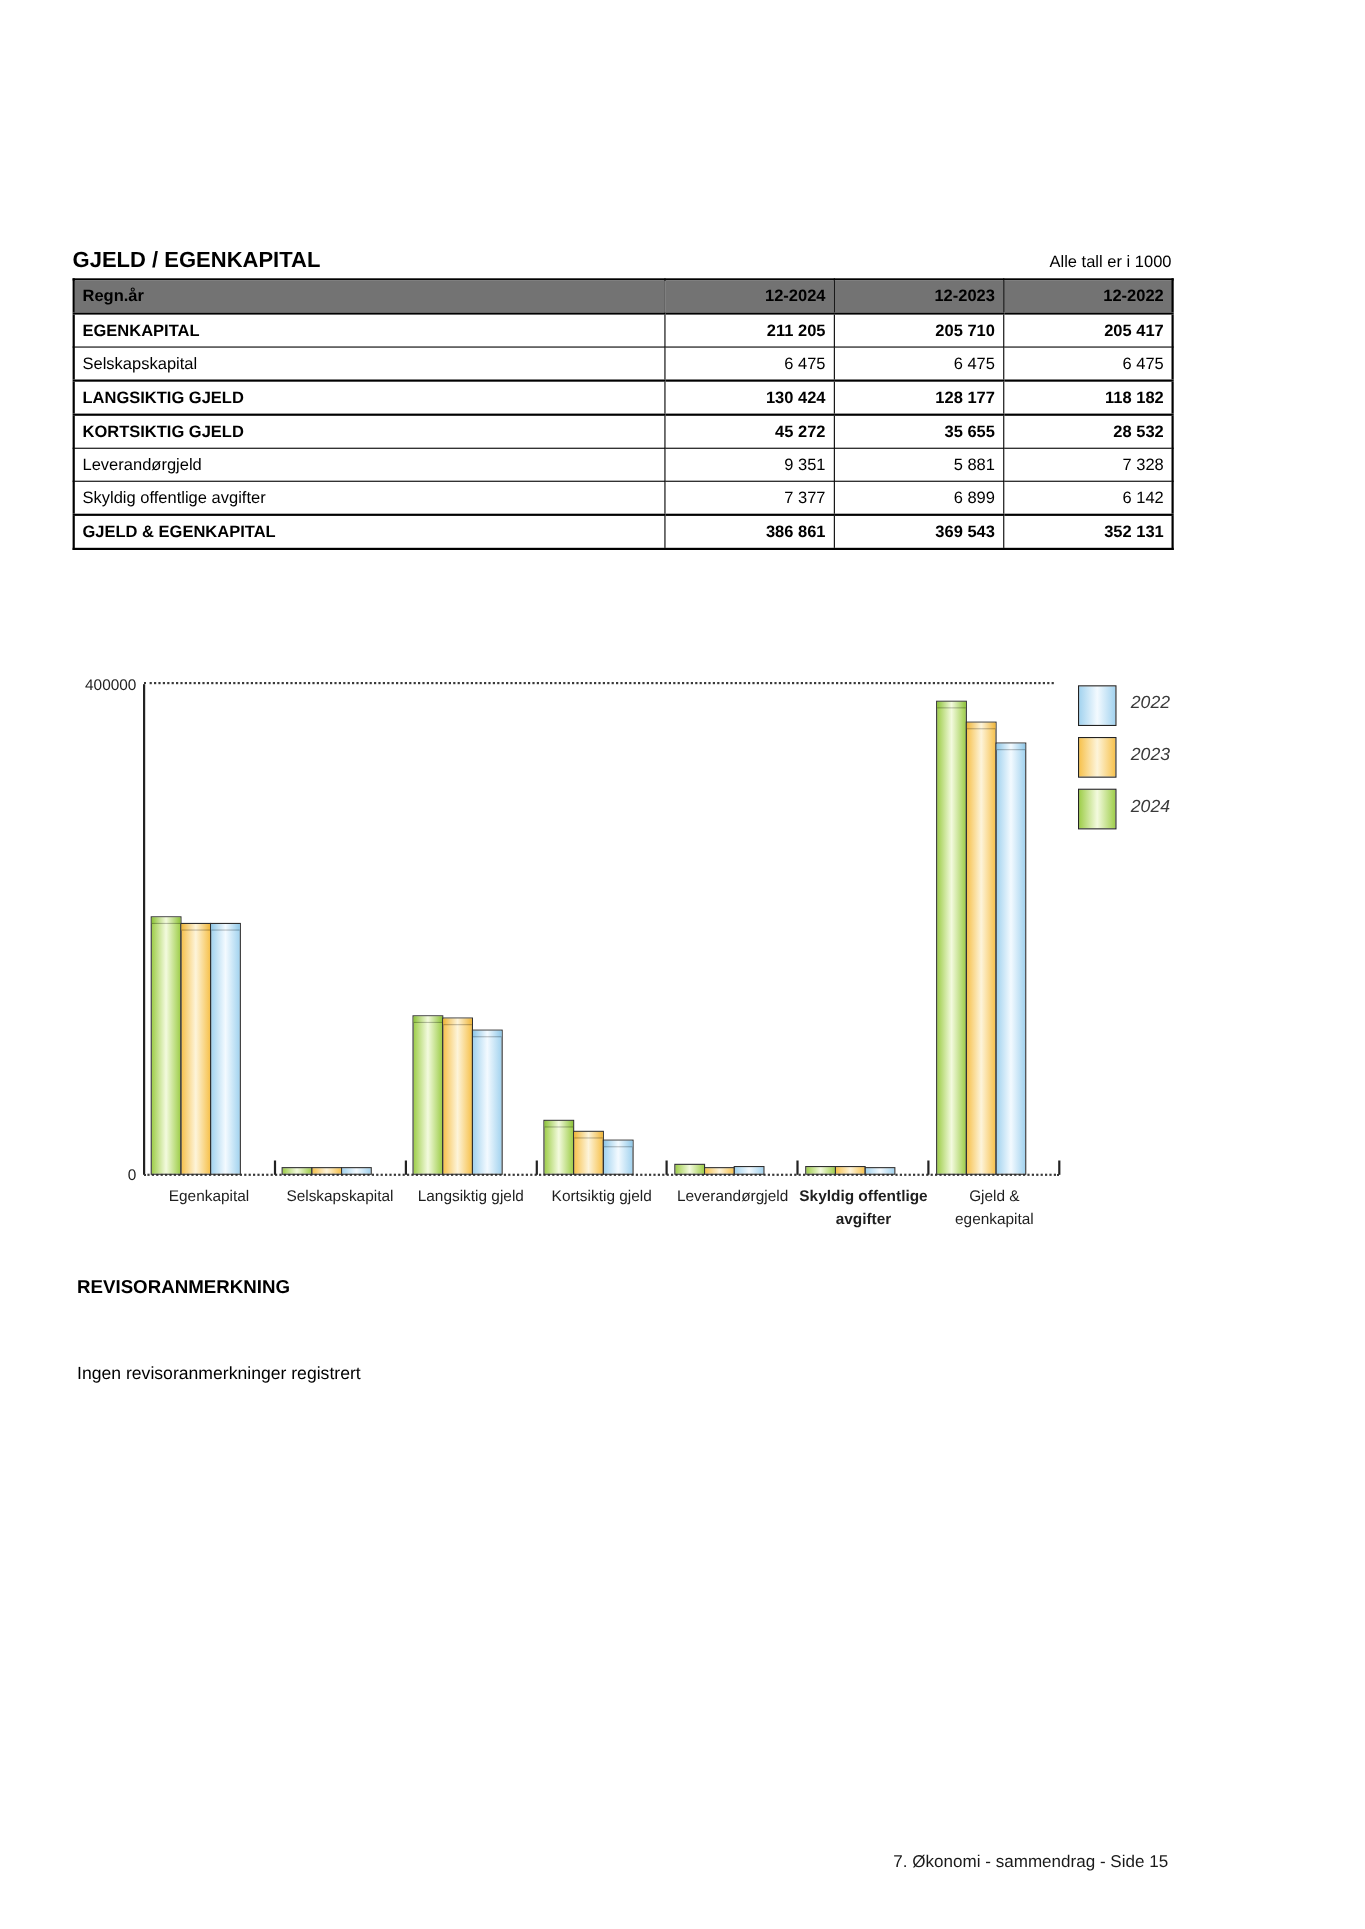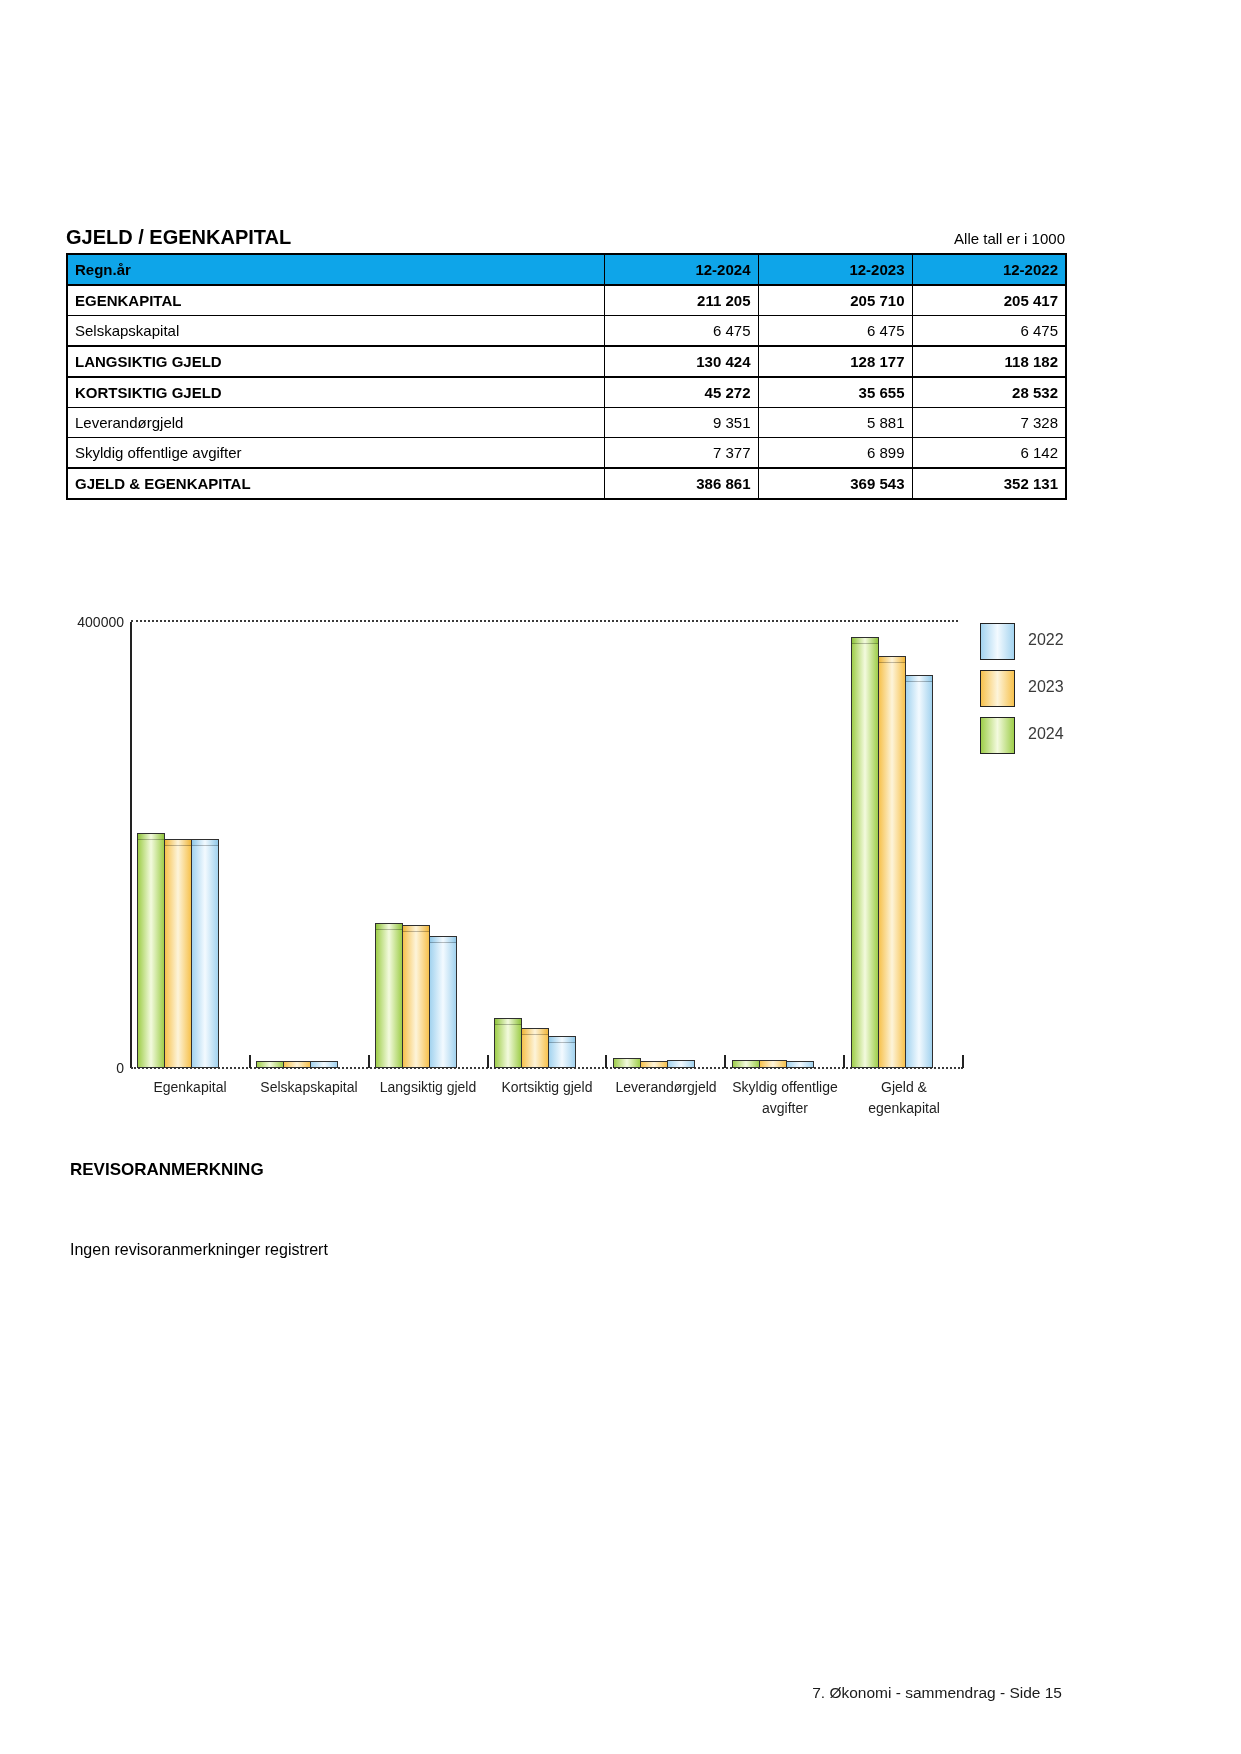--- a/index.html
+++ b/index.html
@@ -18,32 +18,32 @@
   .title-row { position:absolute; left:66px; top:226px; width:999px; display:flex; justify-content:space-between; align-items:baseline; }
   .doc-title { font-size:20px; font-weight:bold; }
   .doc-note  { font-size:15px; }
 
   
   .fin-table { position:absolute; left:66px; top:253px; width:999px; border-collapse:collapse; table-layout:fixed; border:2px solid #000; }
   .fin-table th, .fin-table td {
     border:1px solid #000; font-size:15px; height:29px; padding:0 7px;
     vertical-align:middle; white-space:nowrap; overflow:hidden;
   }
-  .fin-table thead th { background:#0ea5e9; font-weight:bold; border-bottom-width:2px; text-align:right; }
+  .fin-table thead th { background:#737373; font-weight:bold; border-bottom-width:2px; text-align:right; }
   .fin-table thead th.label { text-align:left; }
   .fin-table td.num { text-align:right; }
   .fin-table td.label { text-align:left; }
   .fin-table tr.section td { font-weight:bold; border-top-width:2px; }
 
   
   .chart { position:absolute; left:0; top:550px; width:1241px; height:620px; }
   .chart .abs { position:absolute; }
   .chart .txt { position:absolute; font-size:14px; color:#222; }
   .chart .cat { position:absolute; font-size:14px; color:#1f1f1f; text-align:center; line-height:21px; }
-  .chart .legend-label { position:absolute; font-size:16px; color:#3a3a3a; }
+  .chart .legend-label { position:absolute; font-size:16px; color:#3a3a3a;font-style:italic; }
 
   
   .revisor-h { position:absolute; left:70px; top:1136px; font-size:17px; font-weight:bold;margin-top:24px; }
   .revisor-t { position:absolute; left:70px; top:1241px; font-size:16px; }
 
   
   .footer { position:absolute; left:66px; top:1684px; width:996px; text-align:right; font-size:15.5px; color:#1a1a1a; }
 </style>
 </head>
 <body>
@@ -183,21 +183,21 @@
       </div>
       <div class="cat" style="left: 353px; width: 150px; top: 527px;">
         <div>Langsiktig gjeld</div>
       </div>
       <div class="cat" style="left: 472px; width: 150px; top: 527px;">
         <div>Kortsiktig gjeld</div>
       </div>
       <div class="cat" style="left: 591px; width: 150px; top: 527px;">
         <div>Leverandørgjeld</div>
       </div>
-      <div class="cat" style="left: 710px; width: 150px; top: 527px;">
+      <div class="cat" style="left: 710px; width: 150px; top: 527px; font-weight: bold;">
         <div>Skyldig offentlige</div>
         <div>avgifter</div>
       </div>
       <div class="cat" style="left: 829px; width: 150px; top: 527px;">
         <div>Gjeld &amp;</div>
         <div>egenkapital</div>
       </div>
       <div class="abs" style="left: 980px; top: 73px; width: 33px; height: 35px; border: 1px solid rgb(34, 34, 34); background: linear-gradient(90deg, rgb(163, 211, 239) 0%, rgb(243, 250, 255) 50%, rgb(163, 211, 239) 100%);"></div>
       <div class="legend-label" style="left: 1028px; top: 81px;">2022</div>
       <div class="abs" style="left: 980px; top: 120px; width: 33px; height: 35px; border: 1px solid rgb(34, 34, 34); background: linear-gradient(90deg, rgb(247, 194, 78) 0%, rgb(253, 244, 218) 50%, rgb(247, 194, 78) 100%);"></div>

